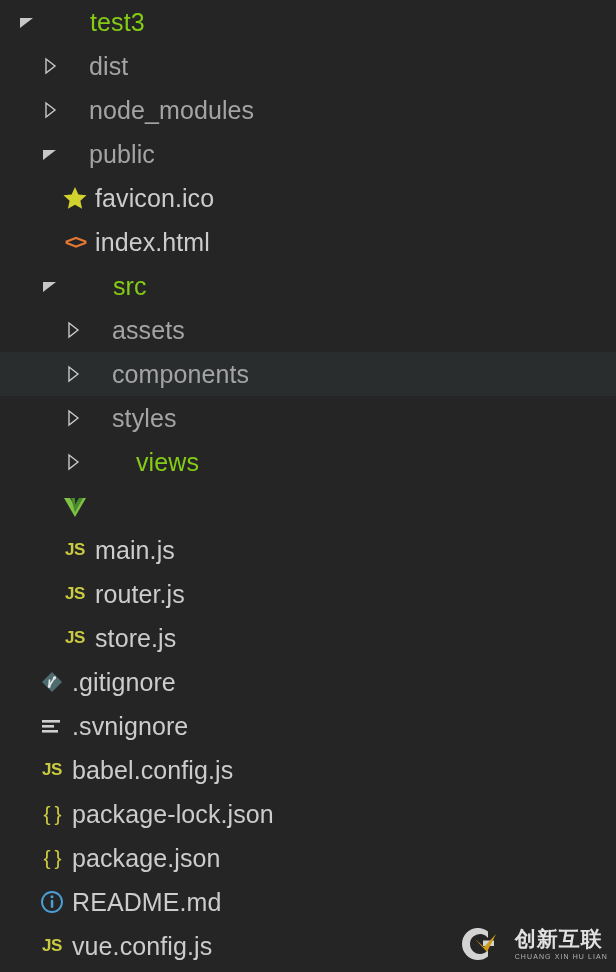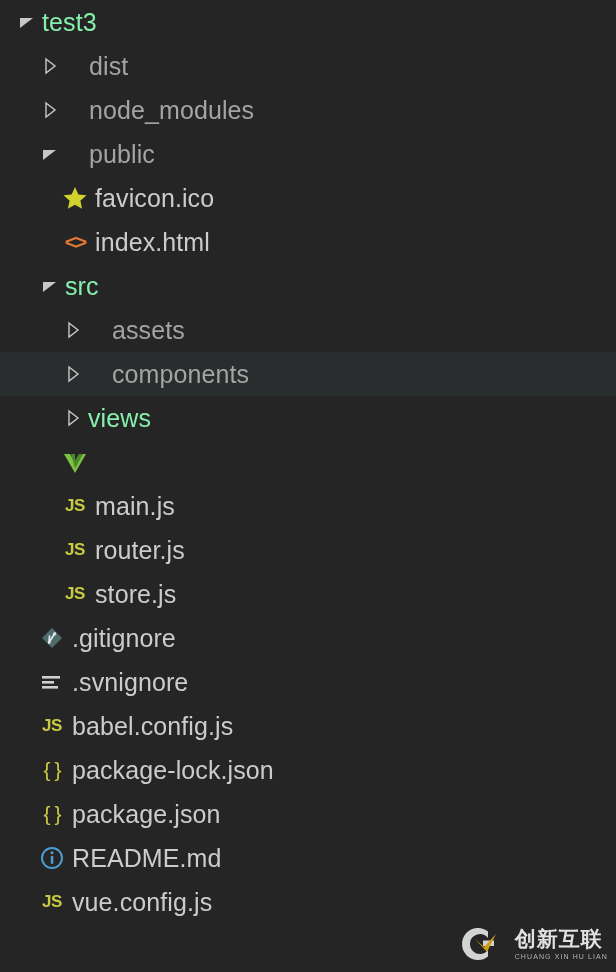--- a/index.html
+++ b/index.html
@@ -63,21 +63,21 @@
   }
   .icon svg { display: block; }
 
   .label {
     font-size: 25px;
     line-height: 30px;
     letter-spacing: 0.1px;
     color: #cccccc;
   }
   .label.folder-closed { color: #a4a4a4; margin-left: 24px; }
-  .label.folder-green  { color: #86efac; }
+  .label.folder-green  { color: #84cc16; margin-left: 48px; }
 
   .js-text {
     font-size: 17px;
     font-weight: bold;
     color: #cbcb41;
     font-family: "Liberation Sans", sans-serif;
     letter-spacing: -0.5px;
   }
   .brace-text {
     font-size: 21px;
@@ -203,20 +203,30 @@
     </div>
     <div class="tree-row selected">
       <span class="indent" style="width:62px"></span>
       <span class="twisty">
         <svg width="22" height="22" viewBox="0 0 22 22">
           <polygon points="7,4 16,11 7,18" fill="none" stroke="#c8c8c8" stroke-width="1.4"></polygon>
         </svg>
       </span>
       <span class="icon" style="width:4px;margin-right:0"></span>
       <span class="label folder-closed">components</span>
+    </div>
+    <div class="tree-row">
+      <span class="indent" style="width:62px"></span>
+      <span class="twisty">
+        <svg width="22" height="22" viewBox="0 0 22 22">
+          <polygon points="7,4 16,11 7,18" fill="none" stroke="#c8c8c8" stroke-width="1.4"></polygon>
+        </svg>
+      </span>
+      <span class="icon" style="width:4px;margin-right:0"></span>
+      <span class="label folder-closed">styles</span>
     </div>
     <div class="tree-row">
       <span class="indent" style="width:62px"></span>
       <span class="twisty">
         <svg width="22" height="22" viewBox="0 0 22 22">
           <polygon points="7,4 16,11 7,18" fill="none" stroke="#c8c8c8" stroke-width="1.4"></polygon>
         </svg>
       </span>
       <span class="icon" style="width:4px;margin-right:0"></span>
       <span class="label folder-green">views</span>

